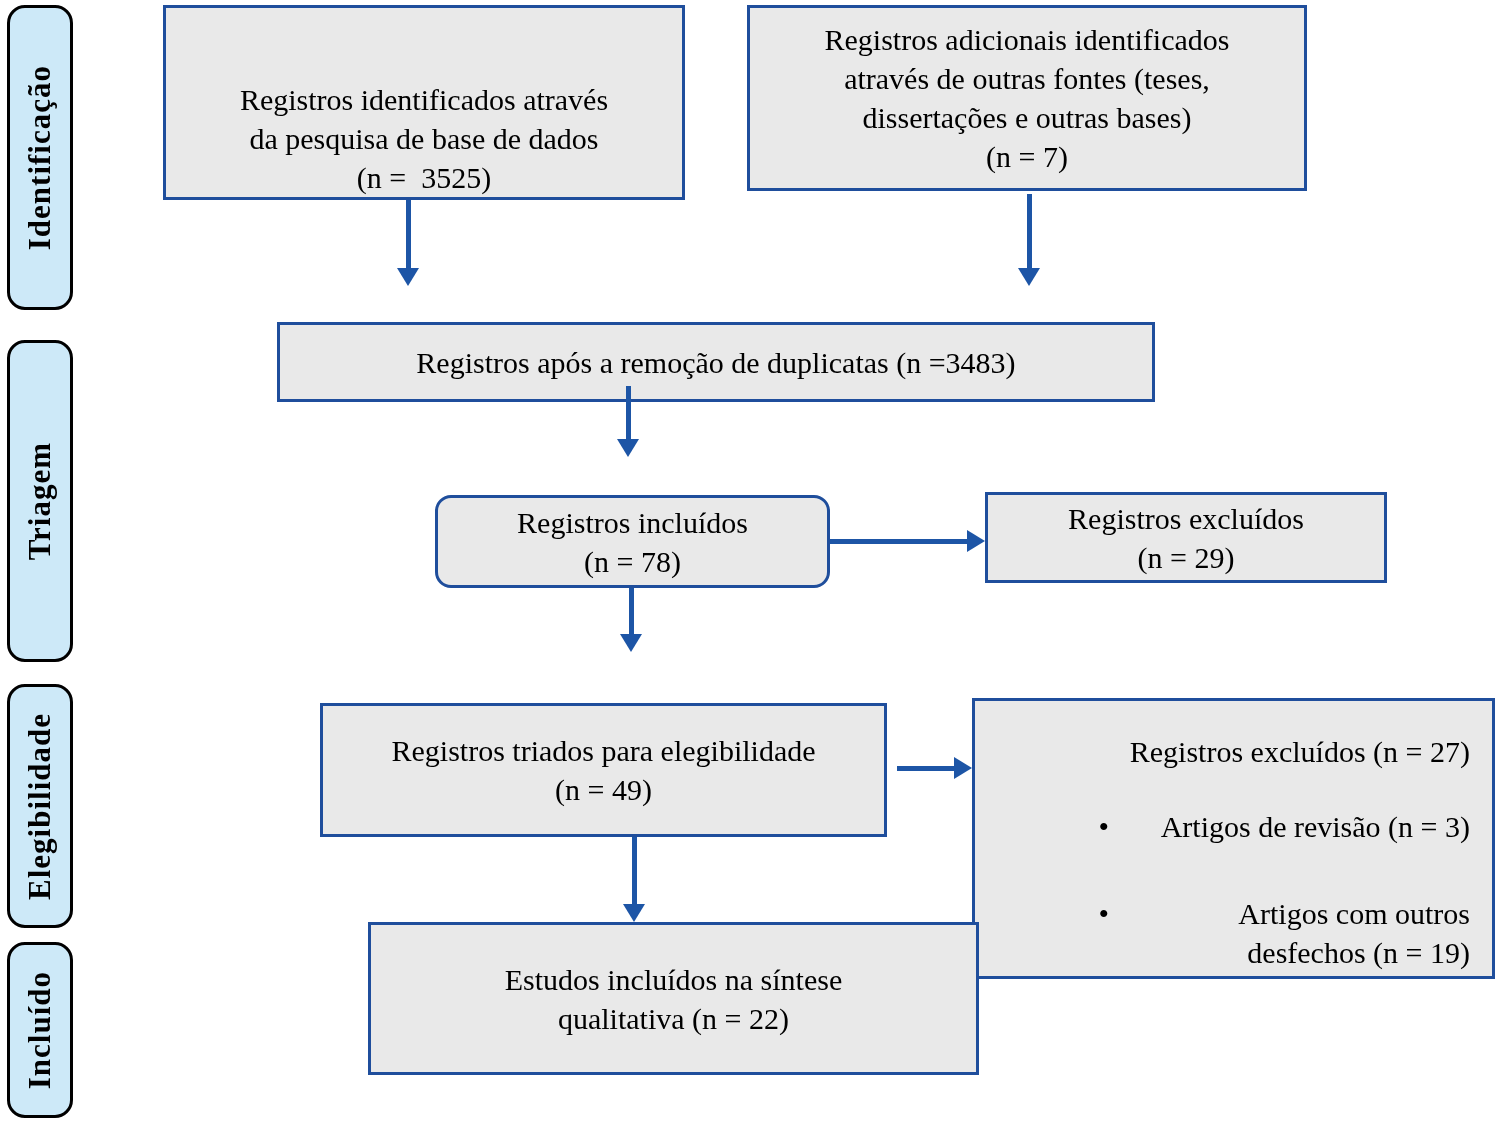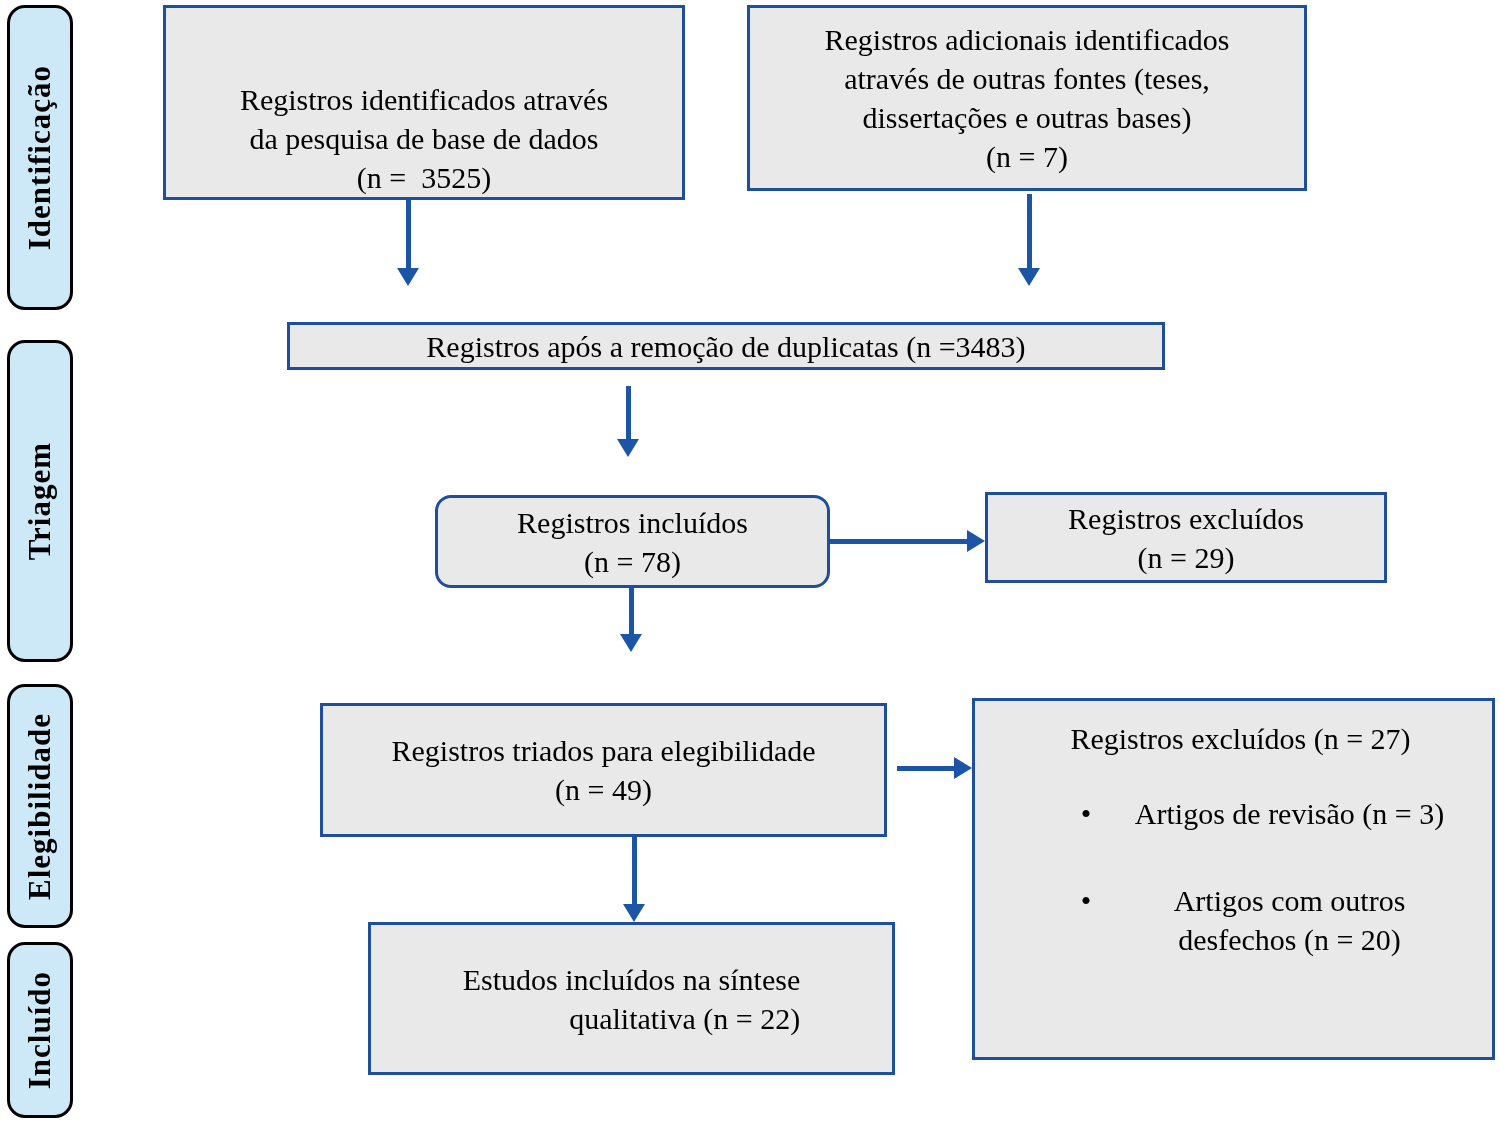--- a/index.html
+++ b/index.html
@@ -45,29 +45,29 @@
     align-items: center;
     justify-content: center;
     text-align: center;
     font-size: 30px;
     line-height: 1.3;
   }
   .box-text { white-space: pre-line; }
 
   #box-identified-db { left:163px; top:5px; width:522px; height:195px; align-items:flex-end; padding-top:20px; }
   #box-identified-other { left:747px; top:5px; width:560px; height:186px; }
-  #box-dedup { left:287px; top:322px; width:878px; height:48px; }
+  #box-dedup { left:277px; top:322px; width:878px; height:80px; }
   #box-records-included { left:435px; top:495px; width:395px; height:93px;border-radius:16px; }
   #box-excluded-screening { left:985px; top:492px; width:402px; height:91px; }
   #box-eligibility { left:320px; top:703px; width:567px; height:134px; }
-  #box-included-qualitative { left:368px; top:922px; width:527px; height:153px;text-align:right; }
+  #box-included-qualitative { left:368px; top:922px; width:611px; height:153px; }
 
   #box-excluded-eligibility {
-    left:972px; top:698px; width:523px; height:362px;
-    display:block; text-align:center; padding:18px 22px;
+    left:972px; top:698px; width:523px; height:281px;
+    display:block; text-align:right; padding:31px 22px;
   }
   #box-excluded-eligibility .excl-title { padding-left:14px; }
   #box-excluded-eligibility ul { list-style:none; margin:0; padding:0; }
   #box-excluded-eligibility li {
     display:grid; grid-template-columns:46px 1fr;
     padding-left:66px; align-items:start;
   }
   #box-excluded-eligibility li:first-child { margin-top:36px; }
   #box-excluded-eligibility li + li { margin-top:48px; }
   .bullet-glyph { font-size:30px; }
@@ -135,21 +135,21 @@
   <div class="box" id="box-excluded-eligibility">
     <div class="excl-title">Registros excluídos (n = 27)</div>
     <ul>
       <li>
         <span class="bullet-glyph">•</span>
         <span class="box-text">Artigos de revisão (n = 3)</span>
       </li>
       <li>
         <span class="bullet-glyph">•</span>
         <span class="box-text">Artigos com outros
-desfechos (n = 20)</span>
+desfechos (n = 19)</span>
       </li>
     </ul>
   </div>
 
   <div class="box" id="box-included-qualitative">
     <span class="box-text">Estudos incluídos na síntese
 qualitativa (n = 22)</span>
   </div>
 
   <div class="arrow">

